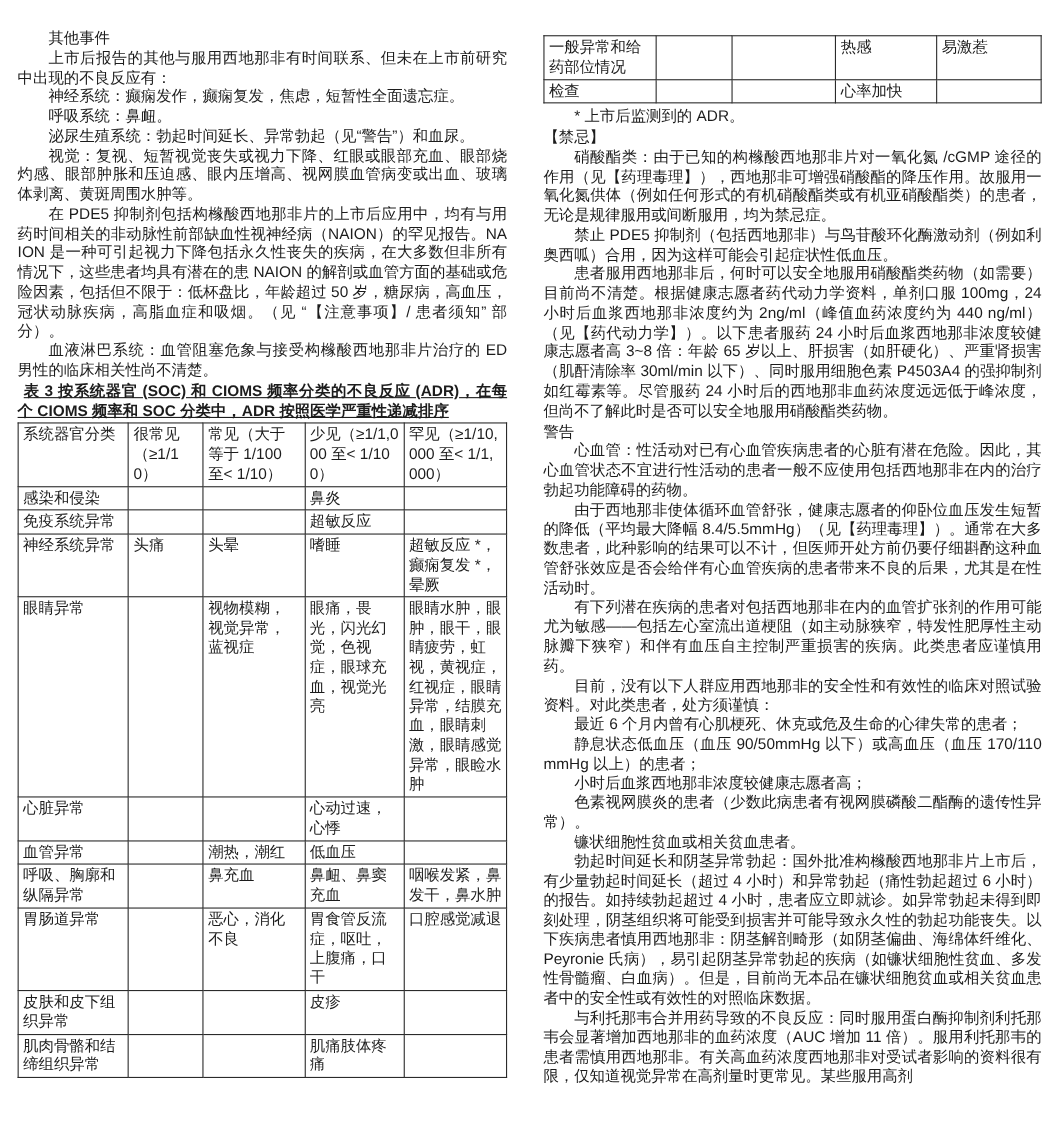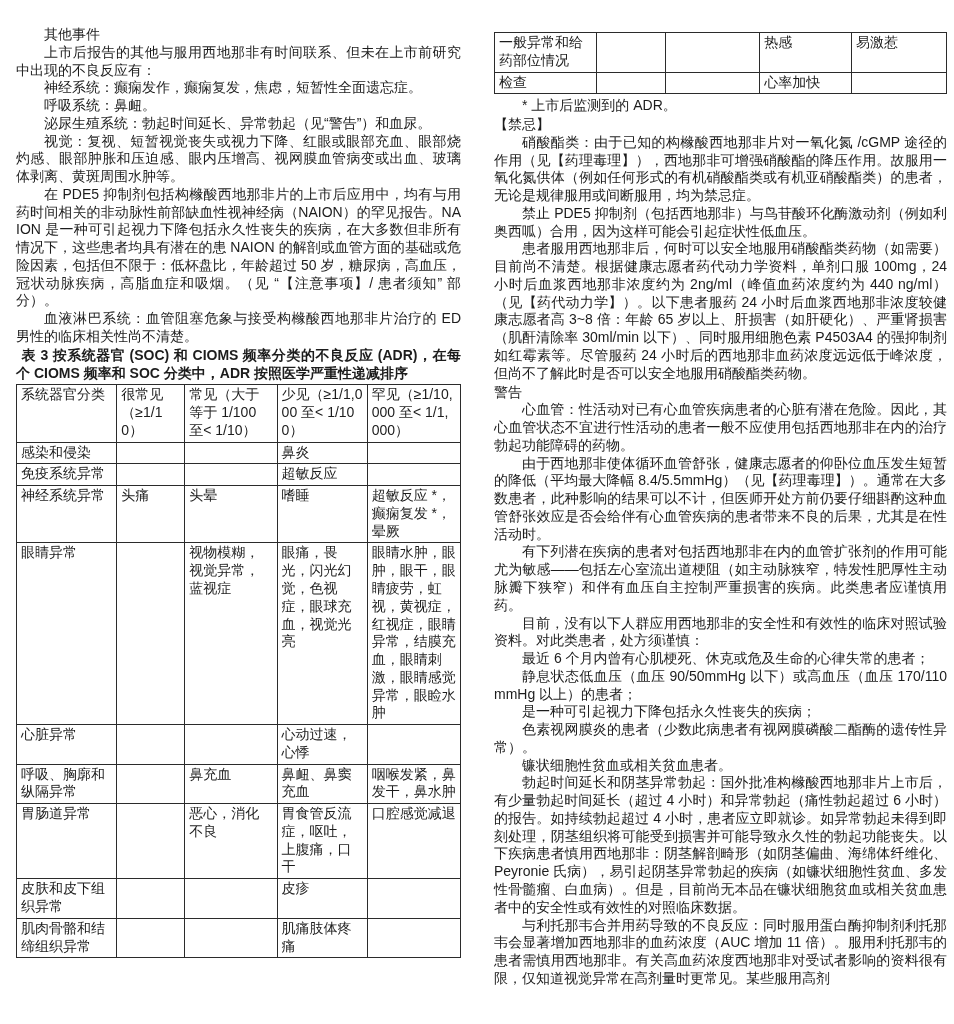--- a/index.html
+++ b/index.html
@@ -9,21 +9,21 @@
     font-family:"Liberation Sans","DejaVu Sans",sans-serif;
     font-size:14px;line-height:1.27;
   }
   .page{display:flex;box-sizing:border-box;padding:26px 11px 0 16px;gap:33px;}
   .col{box-sizing:border-box;}
   .col-left{width:445px;flex:0 0 445px;}
   .col-right{width:453px;flex:0 0 453px;padding-top:4px;}
   p{margin:0;text-align:justify;word-break:break-all;}
   p.indent{text-indent:2em;}
   b{font-weight:normal;}
-  .caption{font-weight:bold;text-indent:0.4em;margin-top:1px;}
+  .caption{font-weight:bold;text-indent:0.4em;margin-top:1px;text-decoration:underline;}
   table{border-collapse:collapse;width:100%;table-layout:fixed;margin-top:2px;}
   td,th{
     border:1.5px solid #2b2b2b;
     padding:1px 4px 2px 4px;
     vertical-align:top;text-align:left;
     font-weight:normal;font-size:14px;line-height:1.27;
     word-break:break-all;overflow:hidden;
   }
   .footnote{margin-top:3px;}
   .heading{font-weight:normal;margin-top:1px;}
@@ -89,20 +89,27 @@
         <td>眼睛水肿，眼肿，眼干，眼睛疲劳，虹视，黄视症，红视症，眼睛异常，结膜充血，眼睛刺激，眼睛感觉异常，眼睑水肿</td>
       </tr>
       <tr>
         <td>心脏异常</td>
         <td></td>
         <td></td>
         <td>心动过速，心悸</td>
         <td></td>
       </tr>
       <tr>
+        <td>血管异常</td>
+        <td></td>
+        <td>潮热，潮红</td>
+        <td>低血压</td>
+        <td></td>
+      </tr>
+      <tr>
         <td>呼吸、胸廓和纵隔异常</td>
         <td></td>
         <td>鼻充血</td>
         <td>鼻衄、鼻窦充血</td>
         <td>咽喉发紧，鼻发干，鼻水肿</td>
       </tr>
       <tr>
         <td>胃肠道异常</td>
         <td></td>
         <td>恶心，消化不良</td>
@@ -161,20 +168,20 @@
     <p class="indent">禁止 PDE5 抑制剂（包括西地那非）与鸟苷酸环化酶激动剂（例如利奥西呱）合用，因为这样可能会引起症状性低血压。</p>
     <p class="indent"><span>患者服用西地那非后，何时可以安全地服用硝酸酯类药物（如需要）目前尚不清楚。根据健康志愿者药代动力学资料，单剂口服 100mg，24 小时后血浆西地那非浓度约为 2ng/ml（峰值血药浓度约为 440 ng/ml）（见</span><b>【药代动力学】</b><span>）。以下患者服药 24 小时后血浆西地那非浓度较健康志愿者高 3~8 倍：年龄 65 岁以上、肝损害（如肝硬化）、严重肾损害（肌酐清除率 30ml/min 以下）、同时服用细胞色素 P4503A4 的强抑制剂如红霉素等。尽管服药 24 小时后的西地那非血药浓度远远低于峰浓度，但尚不了解此时是否可以安全地服用硝酸酯类药物。</span></p>
 
     <p class="heading">警告</p>
     <p class="indent">心血管：性活动对已有心血管疾病患者的心脏有潜在危险。因此，其心血管状态不宜进行性活动的患者一般不应使用包括西地那非在内的治疗勃起功能障碍的药物。</p>
     <p class="indent"><span>由于西地那非使体循环血管舒张，健康志愿者的仰卧位血压发生短暂的降低（平均最大降幅 8.4/5.5mmHg）（见</span><b>【药理毒理】</b><span>）。通常在大多数患者，此种影响的结果可以不计，但医师开处方前仍要仔细斟酌这种血管舒张效应是否会给伴有心血管疾病的患者带来不良的后果，尤其是在性活动时。</span></p>
     <p class="indent">有下列潜在疾病的患者对包括西地那非在内的血管扩张剂的作用可能尤为敏感——包括左心室流出道梗阻（如主动脉狭窄，特发性肥厚性主动脉瓣下狭窄）和伴有血压自主控制严重损害的疾病。此类患者应谨慎用药。</p>
     <p class="indent">目前，没有以下人群应用西地那非的安全性和有效性的临床对照试验资料。对此类患者，处方须谨慎：</p>
     <p class="indent">最近 6 个月内曾有心肌梗死、休克或危及生命的心律失常的患者；</p>
     <p class="indent">静息状态低血压（血压 90/50mmHg 以下）或高血压（血压 170/110mmHg 以上）的患者；</p>
-    <p class="indent">是一种可引起视力下降包括永久性丧失的疾病；</p>
+    <p class="indent">小时后血浆西地那非浓度较健康志愿者高；</p>
     <p class="indent">色素视网膜炎的患者（少数此病患者有视网膜磷酸二酯酶的遗传性异常）。</p>
     <p class="indent">镰状细胞性贫血或相关贫血患者。</p>
     <p class="indent">勃起时间延长和阴茎异常勃起：国外批准构橼酸西地那非片上市后，有少量勃起时间延长（超过 4 小时）和异常勃起（痛性勃起超过 6 小时）的报告。如持续勃起超过 4 小时，患者应立即就诊。如异常勃起未得到即刻处理，阴茎组织将可能受到损害并可能导致永久性的勃起功能丧失。以下疾病患者慎用西地那非：阴茎解剖畸形（如阴茎偏曲、海绵体纤维化、Peyronie 氏病），易引起阴茎异常勃起的疾病（如镰状细胞性贫血、多发性骨髓瘤、白血病）。但是，目前尚无本品在镰状细胞贫血或相关贫血患者中的安全性或有效性的对照临床数据。</p>
     <p class="indent">与利托那韦合并用药导致的不良反应：同时服用蛋白酶抑制剂利托那韦会显著增加西地那非的血药浓度（AUC 增加 11 倍）。服用利托那韦的患者需慎用西地那非。有关高血药浓度西地那非对受试者影响的资料很有限，仅知道视觉异常在高剂量时更常见。某些服用高剂</p>
   </div>
 
 </div>
 
 </body></html>

